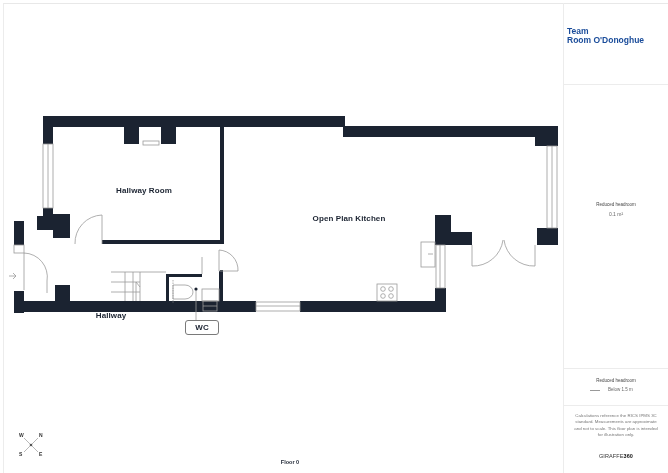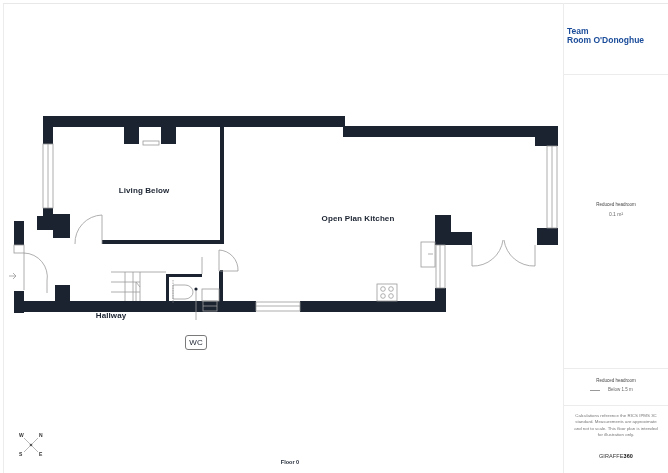--- a/index.html
+++ b/index.html
@@ -1,21 +1,21 @@
 <!DOCTYPE html>
 <html><head>
   <meta charset="utf-8">
   <style>
     html, body { margin: 0; padding: 0; background: #ffffff; }
     body { width: 668px; height: 473px; position: relative; overflow: hidden; font-family: "Liberation Sans", sans-serif; }
     .frame { position: absolute; left: 3px; top: 3px; width: 665px; height: 470px; border-top: 1px solid #e8e8e8; border-left: 1px solid #ececec; box-sizing: border-box; }
     .plan { position: absolute; left: 0; top: 0; width: 563px; height: 473px; }
     .plan svg { position: absolute; left: 0; top: 0; }
     .room-label { position: absolute; font-size: 8px; color: #1b2331; font-weight: 600; white-space: nowrap; transform: translate(-50%, -50%); letter-spacing: 0.1px; }
-    .wc-tag { position: absolute; left: 185px; top: 320px; width: 22px; height: 15px; border: 1px solid #7a7a7a; border-radius: 3px; font-size: 8px; font-weight: 400; color: #1b2331; display: flex; align-items: center; justify-content: center; background: #fff; box-sizing: border-box; margin-top: 15px; }
+    .wc-tag { position: absolute; left: 185px; top: 320px; width: 34px; height: 15px; border: 1px solid #7a7a7a; border-radius: 3px; font-size: 8px; font-weight: 700; color: #1b2331; display: flex; align-items: center; justify-content: center; background: #fff; box-sizing: border-box; }
     .floor-label { position: absolute; left: 290px; top: 462px; transform: translate(-50%, -50%); font-size: 5.5px; font-weight: 700; color: #1b2331; }
     .compass { position: absolute; left: 18px; top: 432px; width: 26px; height: 26px; }
     .compass span { position: absolute; font-size: 5px; font-weight: 700; color: #333; }
     .side { position: absolute; left: 563px; top: 3px; width: 105px; height: 470px; border-left: 1px solid #ececec; box-sizing: border-box; }
     .side .sec { position: absolute; left: 0; width: 104px; border-bottom: 1px solid #ececec; box-sizing: border-box; }
     .brand { position: absolute; left: 3px; top: 24px; color: #1a4c9a; font-weight: 700; font-size: 8.5px; line-height: 9px; }
     .hr-label { position: absolute; width: 100%; text-align: center; font-size: 4.5px; color: #444; }
     .hr-value { position: absolute; width: 100%; text-align: center; font-size: 5px; color: #666; }
     .legend-line { position: absolute; left: 26px; width: 10px; height: 0; border-top: 0.6px solid #999; }
     .legend-text { position: absolute; left: 44px; font-size: 4.5px; color: #666; }
@@ -122,42 +122,42 @@
       <rect x="203" y="301" width="14" height="10"></rect>
       <line x1="203" y1="306" x2="217" y2="306"></line>
 
       <line x1="196" y1="290" x2="196" y2="320"></line>
 
       <path d="M9 276 L16 276 M13 273 L16 276 L13 279"></path>
     </g>
     <circle cx="196" cy="289" r="1.6" fill="#1b2331"></circle>
   </svg>
 
-  <div class="room-label" style="left:144px; top:190px;">Living Below</div>
-  <div class="room-label" style="left:358px; top:218px;">Open Plan Kitchen</div>
+  <div class="room-label" style="left:144px; top:190px;">Hallway Room</div>
+  <div class="room-label" style="left:349px; top:218px;">Open Plan Kitchen</div>
   <div class="room-label" style="left:111px; top:271px;margin-top:44px;">Hallway</div>
   <div class="wc-tag">WC</div>
 
   <div class="compass">
     <svg width="26" height="26" viewBox="0 0 26 26">
       <line x1="6" y1="6" x2="20" y2="20" stroke="#999" stroke-width="0.7"></line>
       <line x1="20" y1="6" x2="6" y2="20" stroke="#999" stroke-width="0.7"></line>
       <circle cx="13" cy="13" r="1.3" fill="#555"></circle>
     </svg>
     <span style="left:1px; top:0px;">W</span>
     <span style="left:21px; top:0px;">N</span>
     <span style="left:1px; top:19px;">S</span>
     <span style="left:21px; top:19px;">E</span>
   </div>
 
   <div class="floor-label">Floor 0</div>
 </div>
 
 <div class="side">
-  <div class="sec" style="top:0; height:72px;">
+  <div class="sec" style="top:0; height:82px;">
     <div class="brand">
       <div>Team</div>
       <div>Room O'Donoghue</div>
     </div>
   </div>
   <div class="sec" style="top:67px; height:299px;">
     <div class="hr-label" style="top:132px;">Reduced headroom</div>
     <div class="hr-value" style="top:141px;">0.1 m²</div>
   </div>
   <div class="sec" style="top:366px; height:37px;">

